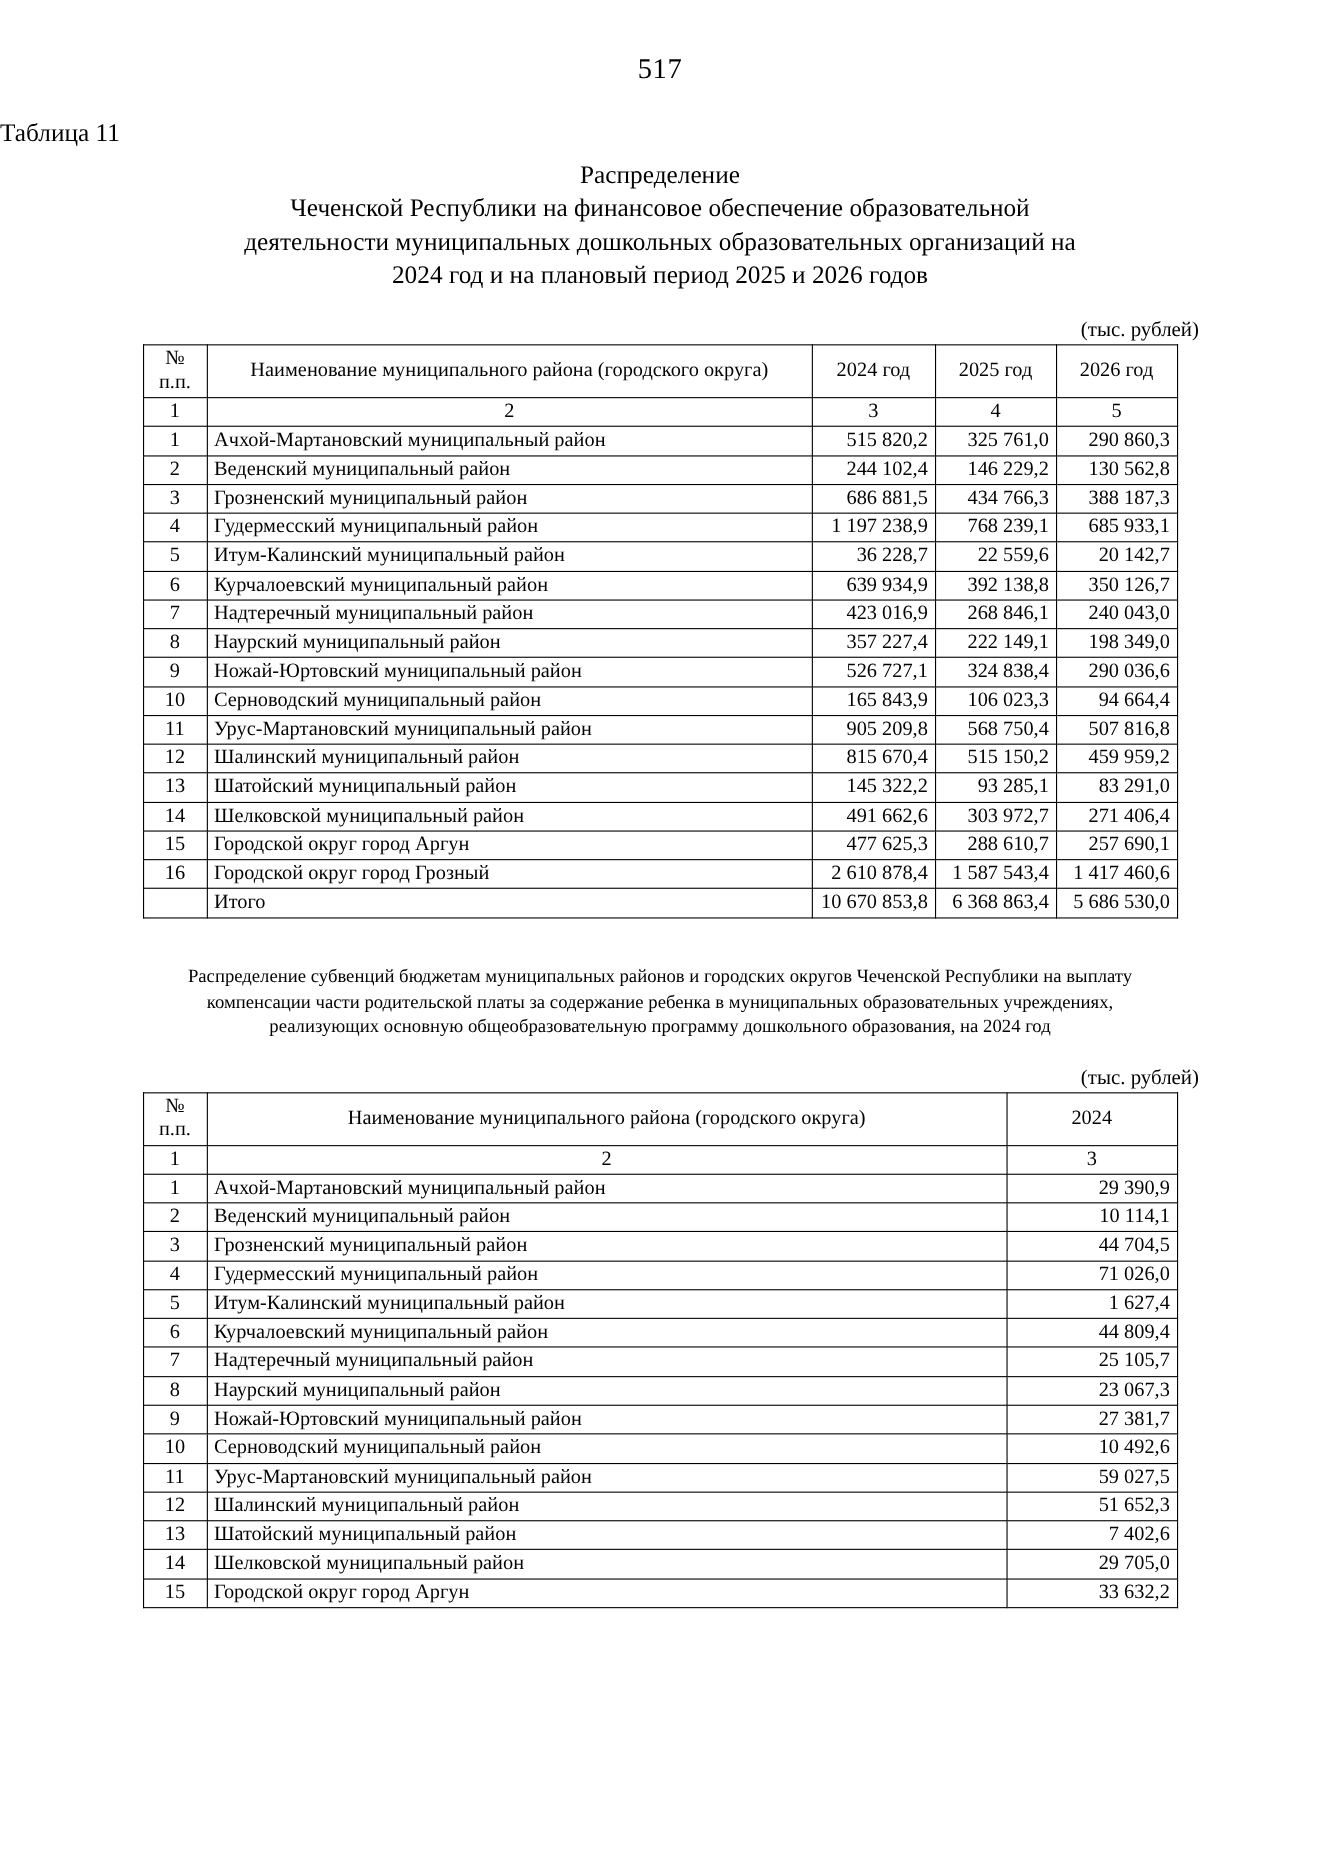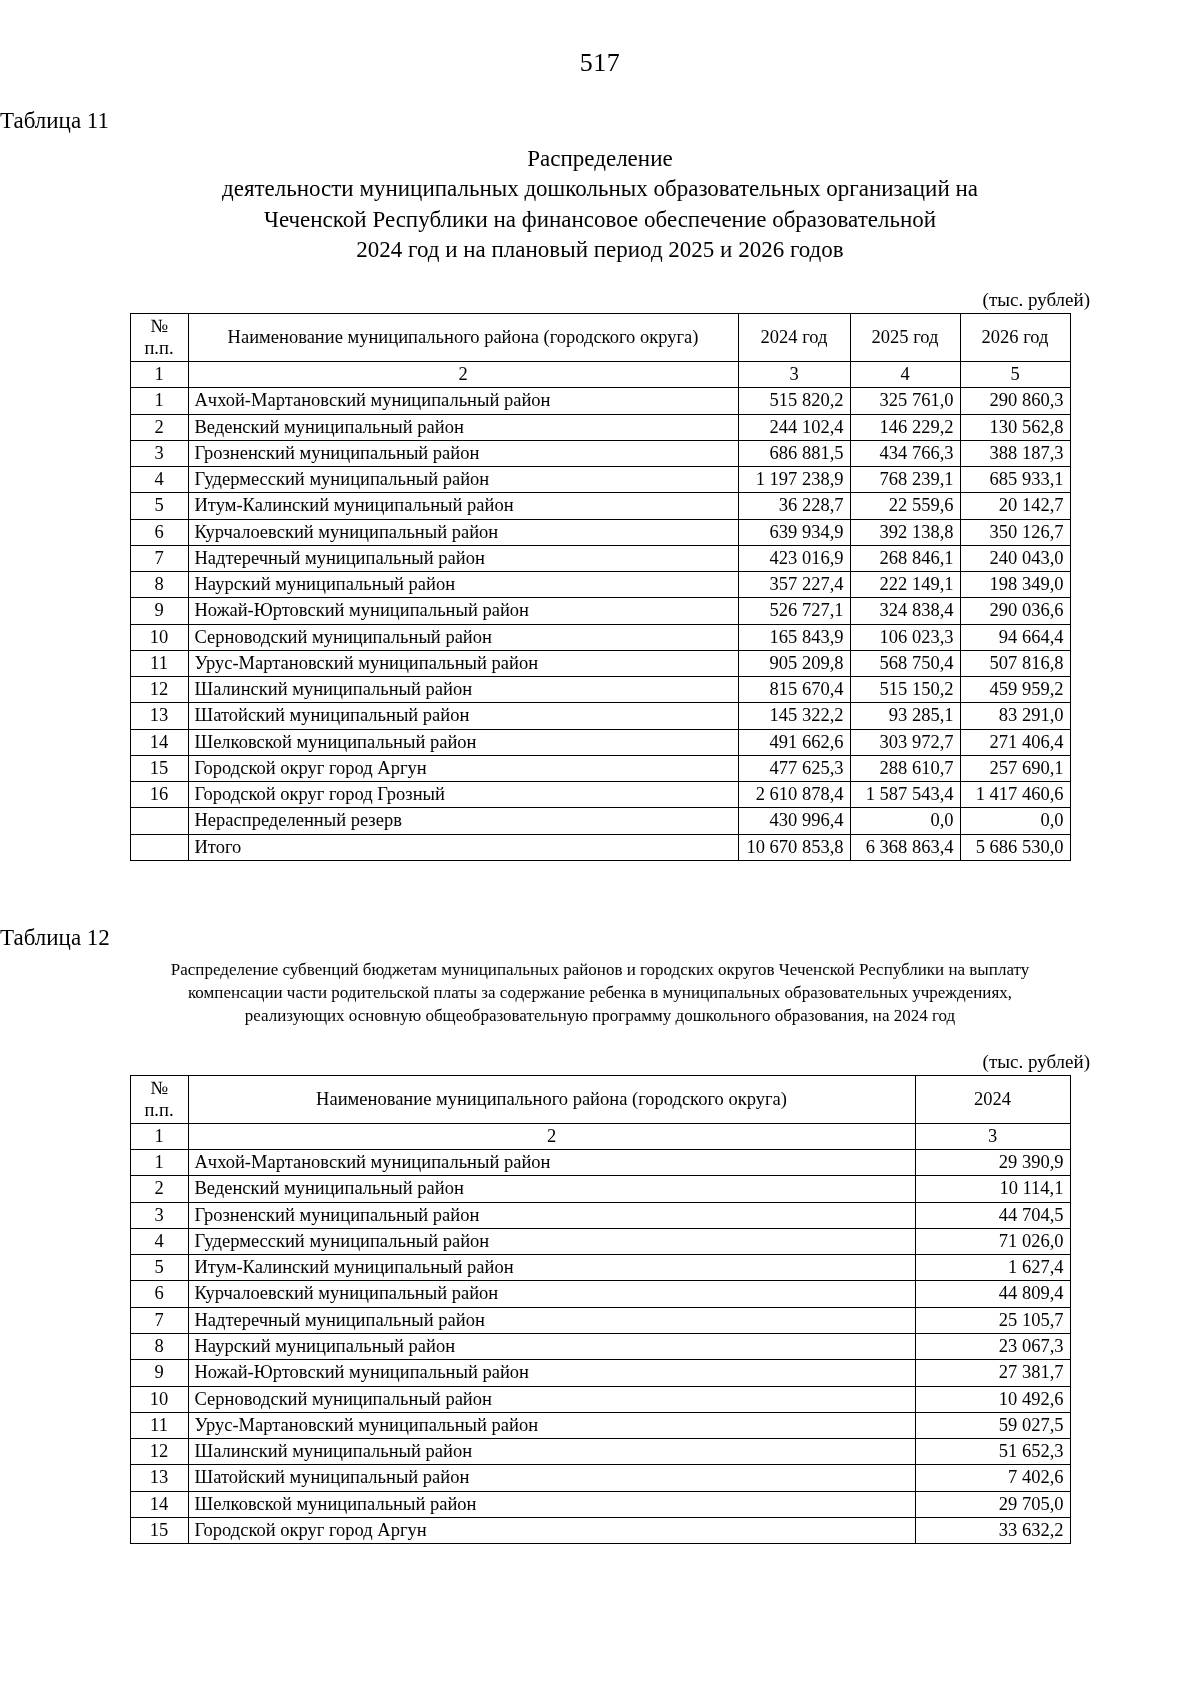--- a/index.html
+++ b/index.html
@@ -101,22 +101,22 @@
 <body>
 
 <div class="page">
 
   <div class="page-number">517</div>
 
   <div class="table-label">Таблица 11</div>
 
   <div class="doc-title">
     <span class="line">Распределение</span>
+    <span class="line">Чеченской Республики на финансовое обеспечение образовательной</span>
     <span class="line">деятельности муниципальных дошкольных образовательных организаций на</span>
-    <span class="line">Чеченской Республики на финансовое обеспечение образовательной</span>
     <span class="line">2024 год и на плановый период 2025 и 2026 годов</span>
   </div>
 
   <div class="units">(тыс. рублей)</div>
 
   <table class="grid t11">
     <colgroup>
       <col class="w-np">
         <col class="w-name">
         <col class="w-v1">
@@ -250,38 +250,30 @@
         </tr>
       <tr>
           <td class="c-num">16</td>
           <td class="c-name">Городской округ город Грозный</td>
           <td class="c-val">2 610 878,4</td>
           <td class="c-val">1 587 543,4</td>
           <td class="c-val">1 417 460,6</td>
         </tr>
       <tr>
           <td class="c-num"></td>
-          <td class="c-name">Нераспределенный резерв</td>
-          <td class="c-val">430 996,4</td>
-          <td class="c-val">0,0</td>
-          <td class="c-val">0,0</td>
-        </tr>
-      <tr>
-          <td class="c-num"></td>
           <td class="c-name">Итого</td>
           <td class="c-val">10 670 853,8</td>
           <td class="c-val">6 368 863,4</td>
           <td class="c-val">5 686 530,0</td>
         </tr>
     </tbody>
   </table>
 
   <div class="spacer-lg"></div>
 
-  <div class="table-label">Таблица 12</div>
 
   <div class="doc-title2">
     <span class="line">Распределение субвенций бюджетам муниципальных районов и городских</span>
     <span class="line">округов Чеченской Республики на выплату компенсации части родительской</span>
     <span class="line">платы за содержание ребенка в муниципальных образовательных</span>
     <span class="line">учреждениях, реализующих основную общеобразовательную программу</span>
     <span class="line">дошкольного образования, на 2024 год</span>
   </div>
 
   <div class="units">(тыс. рублей)</div>

